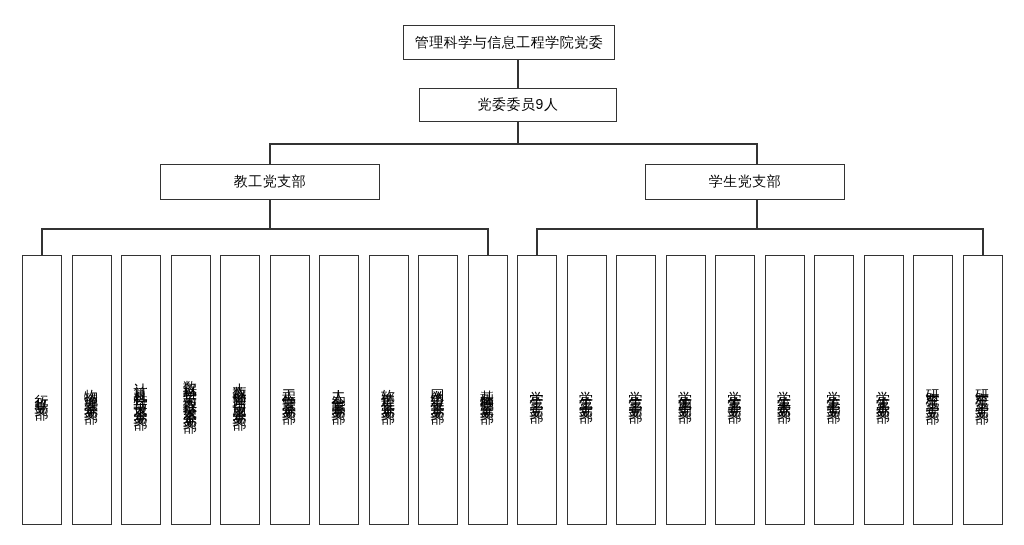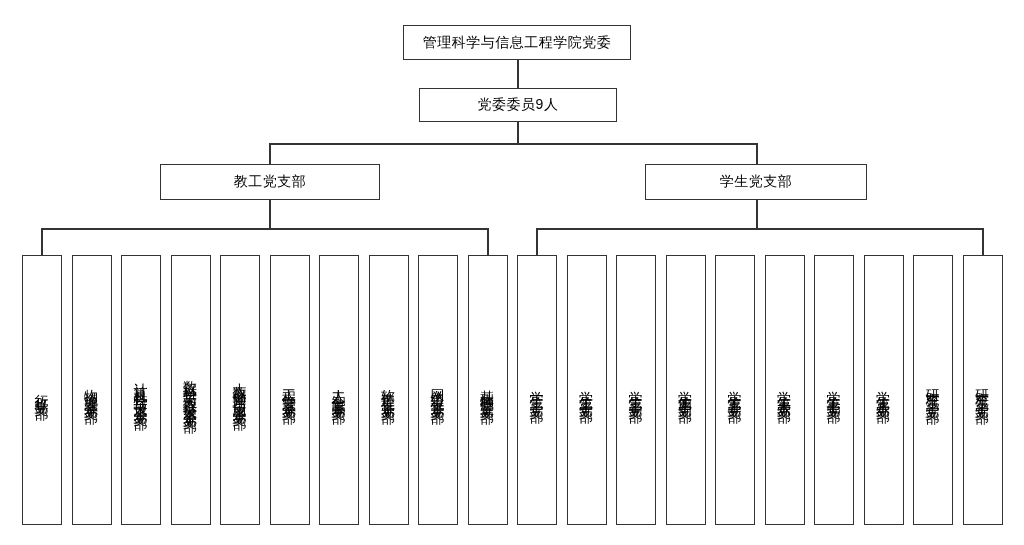--- a/index.html
+++ b/index.html
@@ -59,32 +59,32 @@
   <div class="line" style="left:756px; top:143px; width:2px; height:21px;"></div>
   <div class="line" style="left:269px; top:200px; width:2px; height:28px;"></div>
   <div class="line" style="left:756px; top:200px; width:2px; height:28px;"></div>
   <div class="line" style="left:41px; top:228px; width:448px; height:2px;"></div>
   <div class="line" style="left:536px; top:228px; width:448px; height:2px;"></div>
   <div class="line" style="left:41px; top:228px; width:2px; height:27px;"></div>
   <div class="line" style="left:487px; top:228px; width:2px; height:27px;"></div>
   <div class="line" style="left:536px; top:228px; width:2px; height:27px;"></div>
   <div class="line" style="left:982px; top:228px; width:2px; height:27px;"></div>
 
-  <div class="node h-node" style="left:403px; top:25px; width:228px; height:35px;">
+  <div class="node h-node" style="left:403px; top:25px; width:212px; height:35px;">
     <span>管理科学与信息工程学院党委</span>
   </div>
 
   <div class="node h-node" style="left:419px; top:88px; width:198px; height:34px;text-align:right;">
     <span>党委委员9人</span>
   </div>
 
   <div class="node h-node" style="left:160px; top:164px; width:220px; height:36px;">
     <span>教工党支部</span>
   </div>
-  <div class="node h-node" style="left:645px; top:164px; width:222px; height:36px;">
+  <div class="node h-node" style="left:645px; top:164px; width:200px; height:36px;">
     <span>学生党支部</span>
   </div>
 
   <div class="node v-node" style="left:22px;">
     <span class="v-text">行政党支部</span>
   </div>
   <div class="node v-node" style="left:71.5px;">
     <span class="v-text">物流管理系党支部</span>
   </div>
   <div class="node v-node" style="left:121px;">

